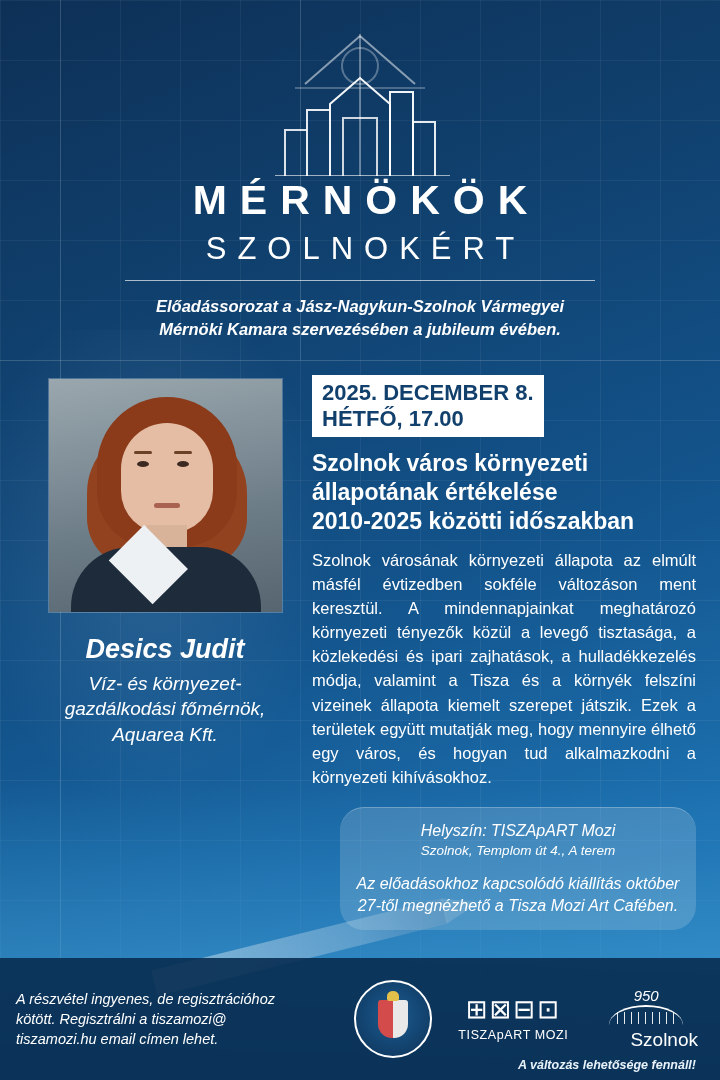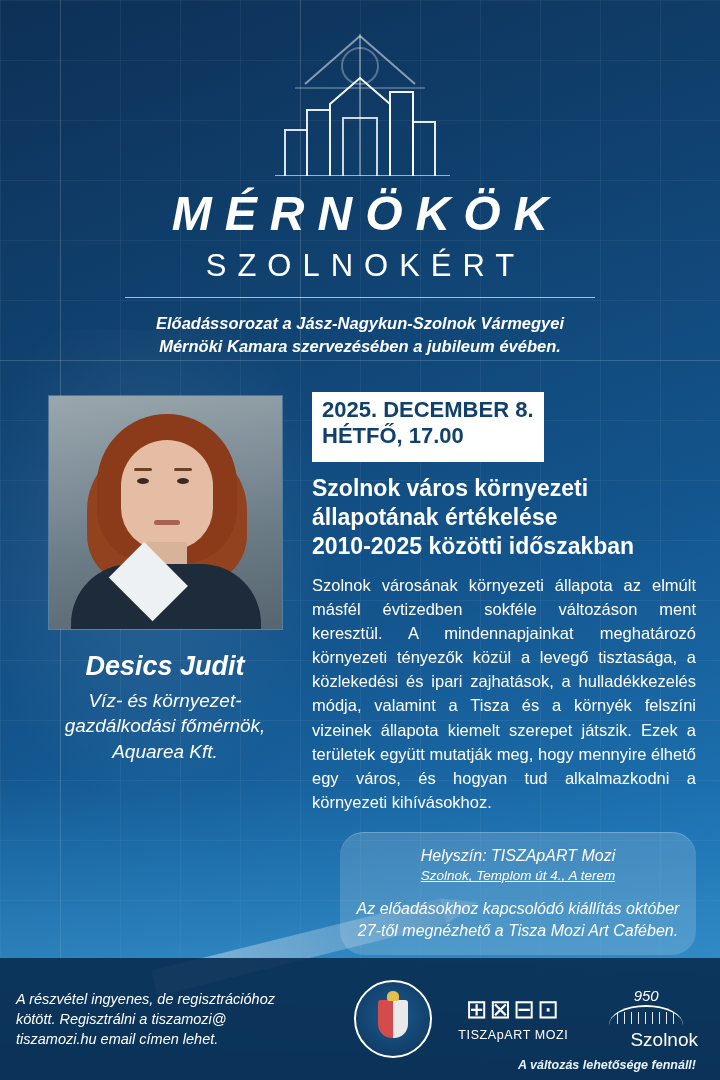--- a/index.html
+++ b/index.html
@@ -74,27 +74,26 @@
     padding-top: 26px;
     text-align: center;
   }
   .logo-mark {
     width: 250px;
     height: 150px;
     margin: 0 auto;
     display: block;
   }
   .title-main {
-    margin-top: 14px;
-    font-size: 48px;
+    margin-top: 4px;
+    font-size: 41px;
     font-weight: 700;
     letter-spacing: 13px;
     text-indent: 13px;
     line-height: 1;
-    font-style: italic;
   }
   .title-sub {
     margin-top: 12px;
     font-size: 31px;
     font-weight: 400;
     letter-spacing: 11px;
     text-indent: 11px;
     line-height: 1;
   }
   .title-rule {
@@ -176,21 +175,21 @@
     flex: 1;
     padding-top: 2px;
   }
   .date-box {
     display: inline-block;
     background: #ffffff;
     color: #12406d;
     font-weight: 700;
     font-size: 22px;
     line-height: 1.22;
-    padding: 5px 10px 12px 10px;
+    padding: 5px 10px 4px 10px;
   }
   .date-box .d2 { display:block; }
   .talk-title {
     margin-top: 12px;
     font-size: 23px;
     font-weight: 700;
     line-height: 1.26;
   }
   .talk-title span { display:block; }
   .abstract {
@@ -205,21 +204,21 @@
     margin: 18px 24px 0 340px;
     background: rgba(255,255,255,0.16);
     border-top: 1px solid rgba(255,255,255,0.25);
     padding: 12px 14px 14px;
     text-align: center;
     font-style: italic;
     line-height: 1.4;
     border-radius: 24px;
   }
   .venue-l1 { font-size: 16px; }
-  .venue-l2 { font-size: 13.5px; text-decoration: underline; }
+  .venue-l2 { font-size: 13.5px; }
   .venue-l3 { margin-top: 12px; font-size: 16px; line-height: 1.35; }
 
   
   .footer {
     position: absolute;
     left: 0; right: 0; bottom: 0;
     height: 122px;
     background: rgba(10,47,84,0.92);
     display: flex;
     align-items: center;

